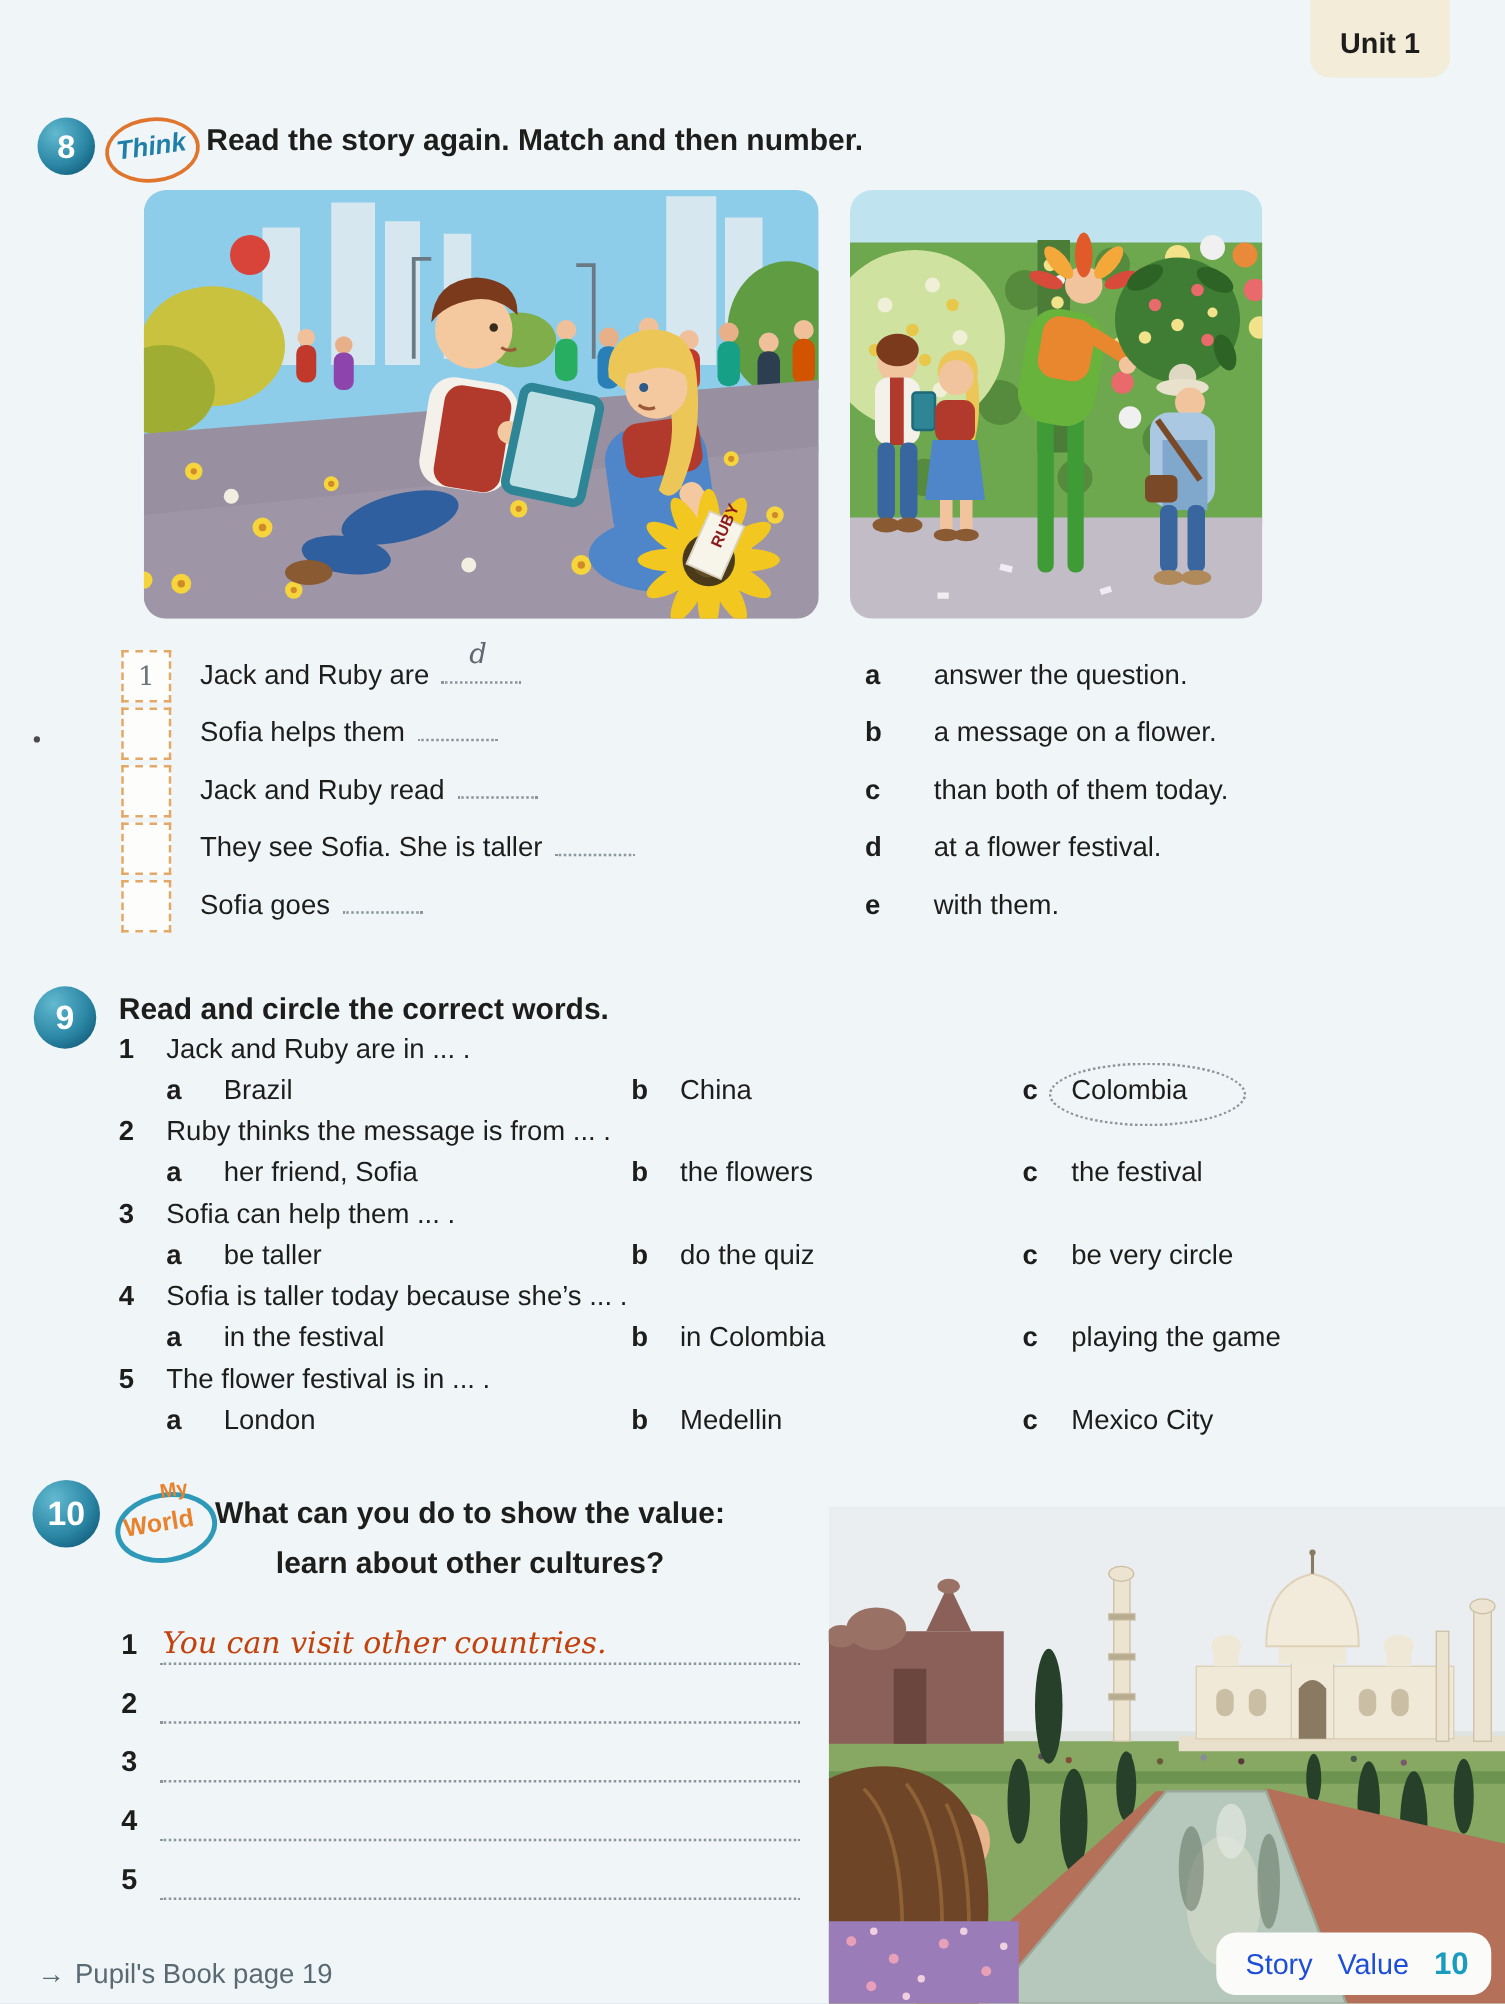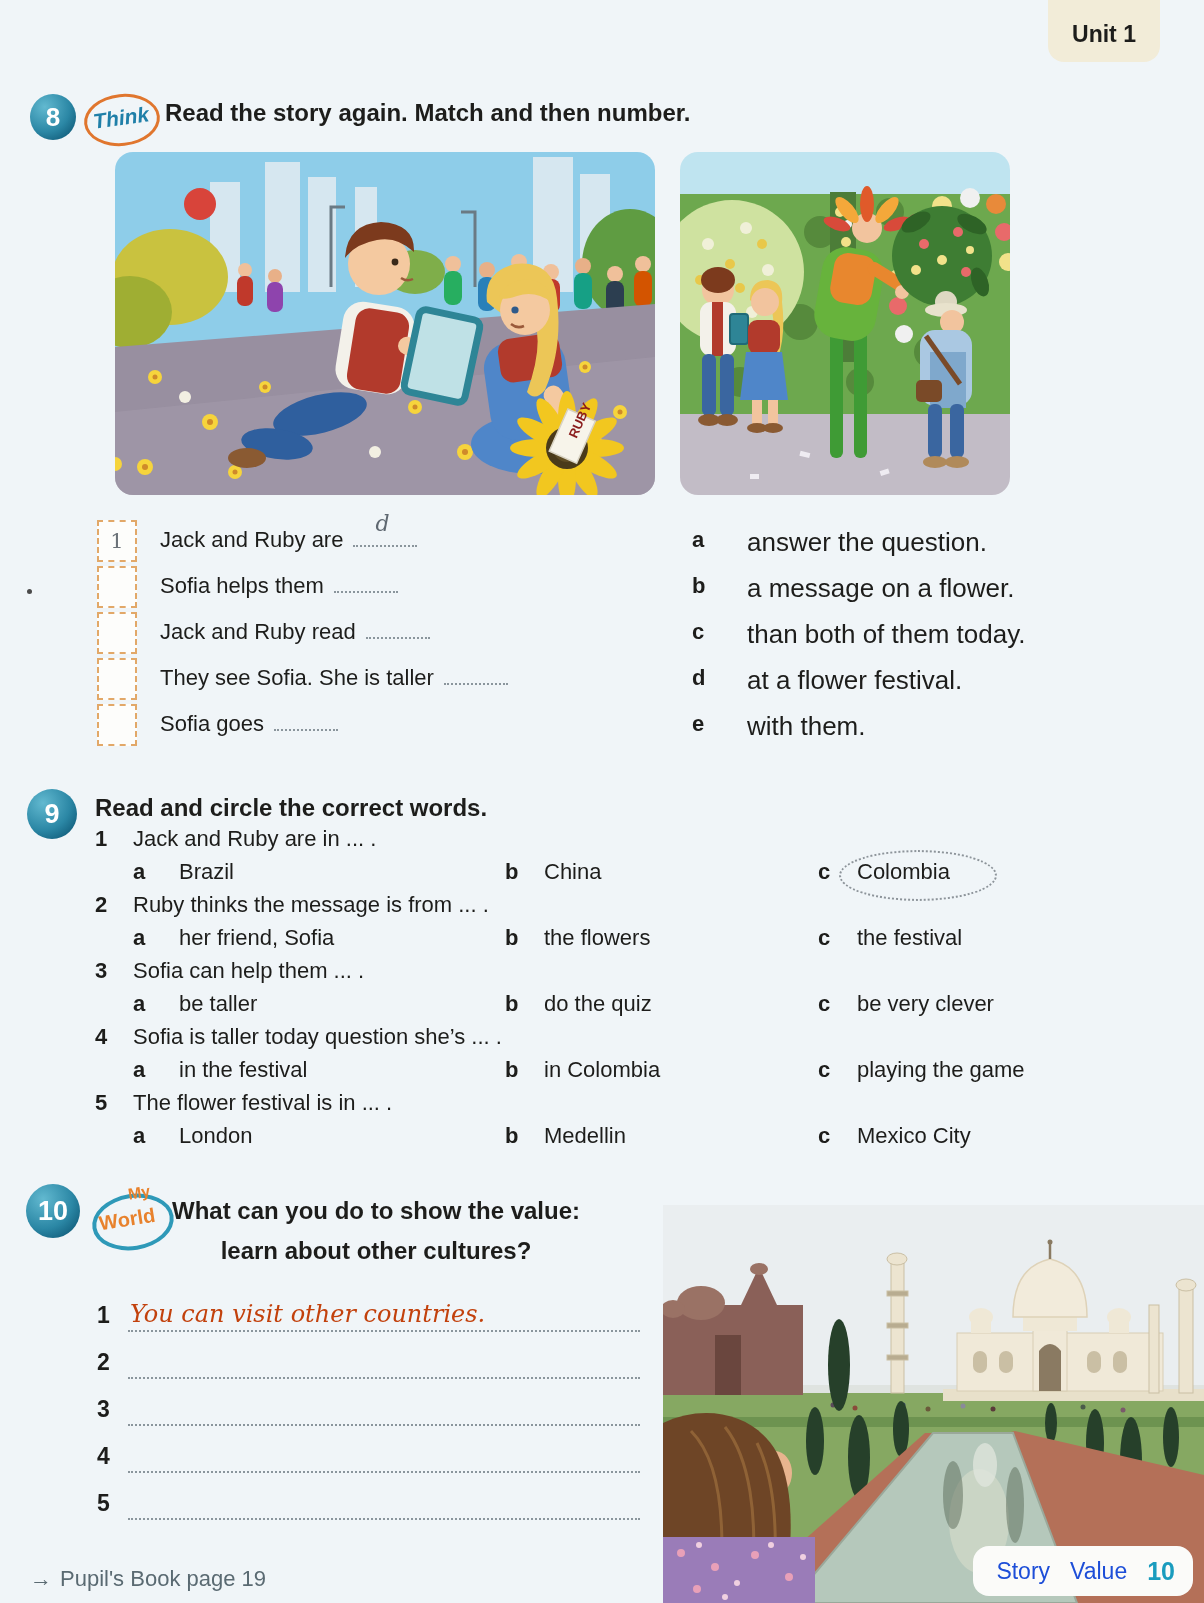--- a/index.html
+++ b/index.html
@@ -48,21 +48,21 @@
   .match-row{position:relative;height:46px;}
   .m-box{position:absolute;left:0;top:2px;width:36px;height:38px;background:#fdfdfb;
          border:2px dashed #e2a868;display:flex;align-items:center;justify-content:center;}
   .m-boxnum{font-family:"DejaVu Serif",serif;color:#6b7278;font-size:21px;}
   .m-sent{position:absolute;left:63px;top:9px;font-size:22px;white-space:nowrap;}
   .m-blank{display:inline-block;width:64px;height:6px;border-bottom:2px dotted #8a959c;
            margin-left:10px;position:relative;}
   .m-ans{position:absolute;left:22px;top:-28px;font-family:"DejaVu Serif",serif;font-style:italic;
          color:#5f6871;font-size:22px;}
   .m-letter{position:absolute;left:595px;top:9px;font-weight:bold;font-size:22px;}
-  .m-opt{position:absolute;left:650px;top:9px;font-size:26px;white-space:nowrap;}
+  .m-opt{position:absolute;left:650px;top:9px;font-size:22px;white-space:nowrap;}
 
   
   .ex9{position:absolute;left:95px;top:826px;width:1090px;}
   .q-line{position:relative;height:33px;}
   .q-num{position:absolute;left:0;font-weight:bold;font-size:22px;}
   .q-text{position:absolute;left:38px;font-size:22px;white-space:nowrap;}
   .o-line{position:relative;height:33px;}
   .o-letter{position:absolute;font-weight:bold;font-size:22px;}
   .o-text{position:absolute;font-size:22px;white-space:nowrap;}
   .oa-l{left:38px;} .oa-t{left:84px;}
@@ -463,25 +463,25 @@
     <div class="q-line">
         <span class="q-num">3</span>
         <span class="q-text">Sofia can help them ... .</span>
       </div>
     <div class="o-line">
       <span class="o-letter oa-l">a</span>
         <span class="o-text oa-t">be taller</span>
       <span class="o-letter ob-l">b</span>
         <span class="o-text ob-t">do the quiz</span>
       <span class="o-letter oc-l">c</span>
-        <span class="o-text oc-t">be very clever</span>
+        <span class="o-text oc-t">be very circle</span>
     </div>
     <div class="q-line">
         <span class="q-num">4</span>
-        <span class="q-text">Sofia is taller today question she’s ... .</span>
+        <span class="q-text">Sofia is taller today because she’s ... .</span>
       </div>
     <div class="o-line">
       <span class="o-letter oa-l">a</span>
         <span class="o-text oa-t">in the festival</span>
       <span class="o-letter ob-l">b</span>
         <span class="o-text ob-t">in Colombia</span>
       <span class="o-letter oc-l">c</span>
         <span class="o-text oc-t">playing the game</span>
     </div>
     <div class="q-line">

